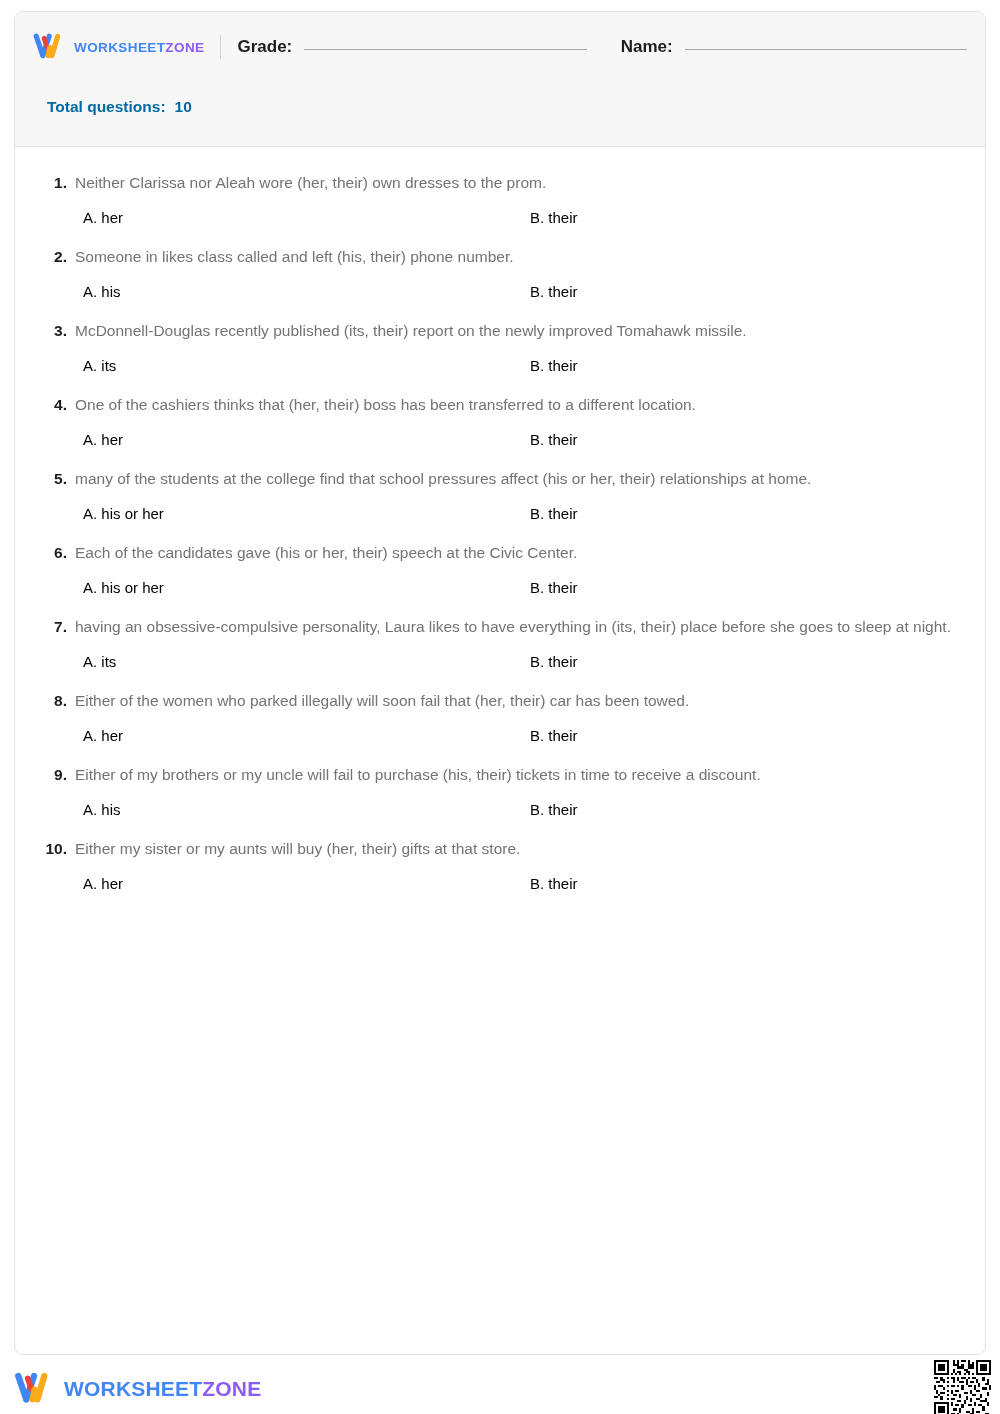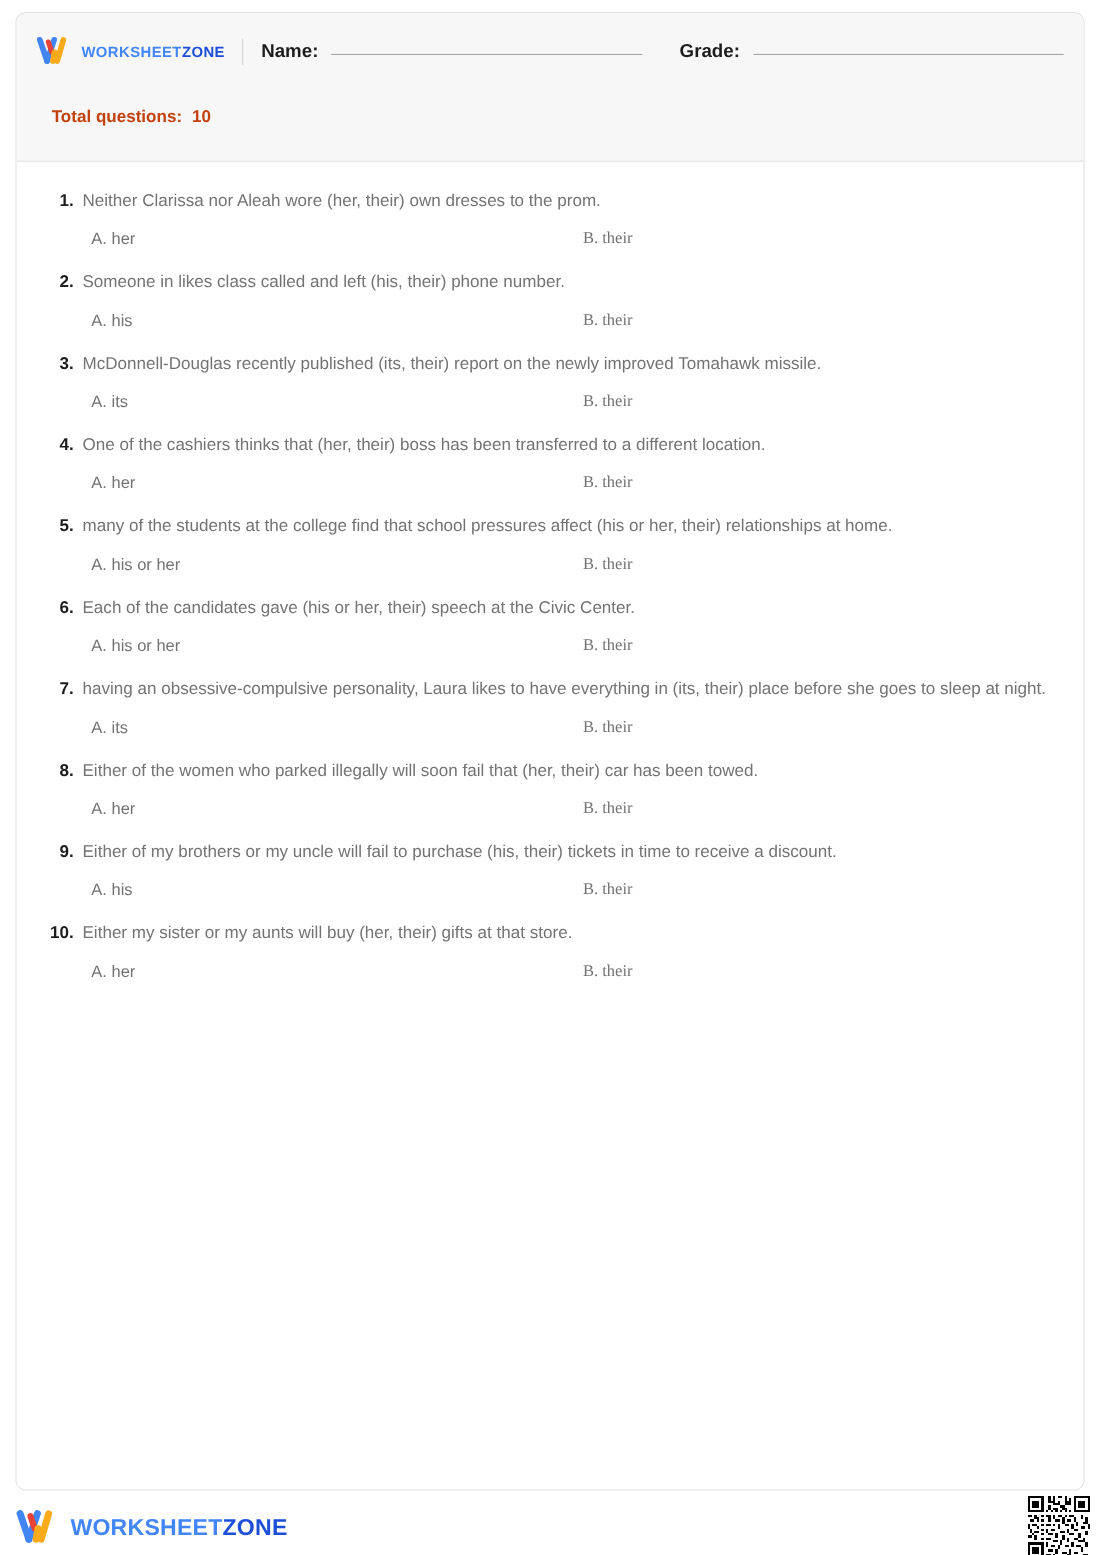--- a/index.html
+++ b/index.html
@@ -58,21 +58,21 @@
     flex: 0 0 auto;
     display: block;
   }
   .logo-word {
     font-size: 13.5px;
     font-weight: 700;
     letter-spacing: 0.4px;
     white-space: nowrap;
   }
   .logo-word .w1 { color: #4285f4; }
-  .logo-word .w2 { color: #1d4ed8; }
+  .logo-word .w2 { color: #8b5cf6; }
 
   .logo-divider {
     width: 1px;
     height: 24px;
     background: #d3d3d3;
     margin: 0 16px;
     flex: 0 0 auto;
   }
 
   .field {
@@ -96,21 +96,21 @@
     position: relative;
     top: -2px;
   }
   .field-name  { max-width: 470px; }
   .field-grade { max-width: 360px; }
 
   .total-row {
     padding: 34px 0 0 32px;
     font-size: 15.5px;
     font-weight: 700;
-    color: #c2410c;
+    color: #0369a1;
     display: flex;
     align-items: flex-end;
     gap: 9px;
   }
 
   
   .questions {
     padding: 24px 30px 0 30px;
   }
 
@@ -140,25 +140,25 @@
     max-width: 890px;
   }
 
   .q-options {
     display: flex;
     margin-top: 12px;
     padding-left: 38px;
   }
   .opt {
     font-size: 15px;
-    color: #737373;
+    color: #000000;
     line-height: 1.4;
   }
   .opt-a { width: 447px; flex: 0 0 447px; }
-  .opt-b { flex: 0 0 auto; font-family: Liberation Serif, serif; }
+  .opt-b { flex: 0 0 auto; }
 
   
   .footer {
     position: absolute;
     left: 0;
     top: 1363px;
     width: 1000px;
     height: 51px;
     display: flex;
     align-items: center;
@@ -207,27 +207,27 @@
           <path d="M16.2 3.2 L9.8 22.5" stroke="#4285f4" stroke-width="5.2" stroke-linecap="round" fill="none"></path>
           <path d="M11.0 5.2 L14.0 14.2" stroke="#ea4335" stroke-width="4.6" stroke-linecap="round" fill="none"></path>
           <path d="M16.6 14.6 L15.2 22.5" stroke="#fbaa19" stroke-width="5.2" stroke-linecap="round" fill="none"></path>
           <path d="M24.6 3.4 L19.0 22.5" stroke="#fbaa19" stroke-width="5.2" stroke-linecap="round" fill="none"></path>
         </svg>
         <span class="logo-word"><span class="w1">WORKSHEET</span><span class="w2">ZONE</span></span>
       </div>
 
       <div class="logo-divider"></div>
 
+      <div class="field field-grade">
+        <span class="field-label">Grade:</span>
+        <span class="field-rule"></span>
+      </div>
+
       <div class="field field-name">
         <span class="field-label">Name:</span>
-        <span class="field-rule"></span>
-      </div>
-
-      <div class="field field-grade">
-        <span class="field-label">Grade:</span>
         <span class="field-rule"></span>
       </div>
 
     </div>
 
     <div class="total-row">
       <span>Total questions:</span>
       <span>10</span>
     </div>
 

